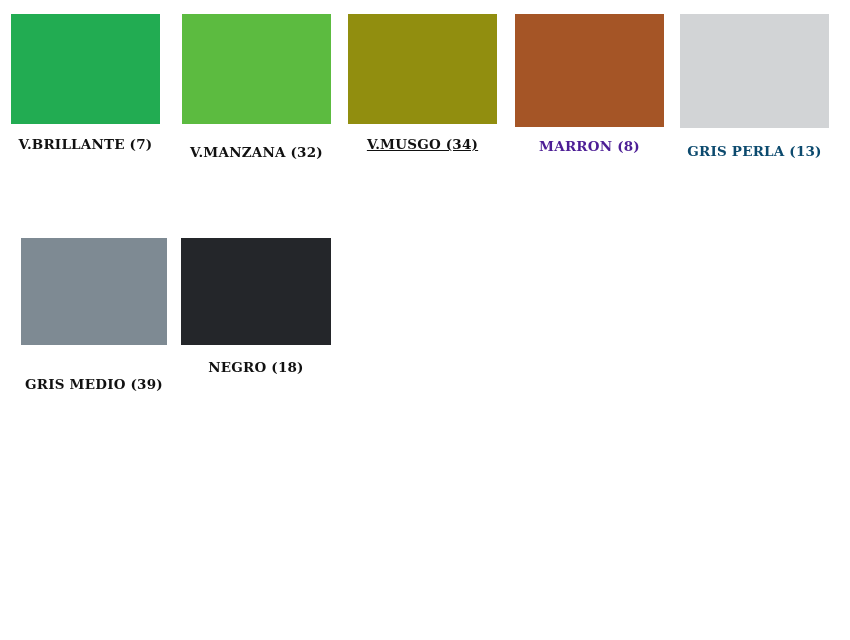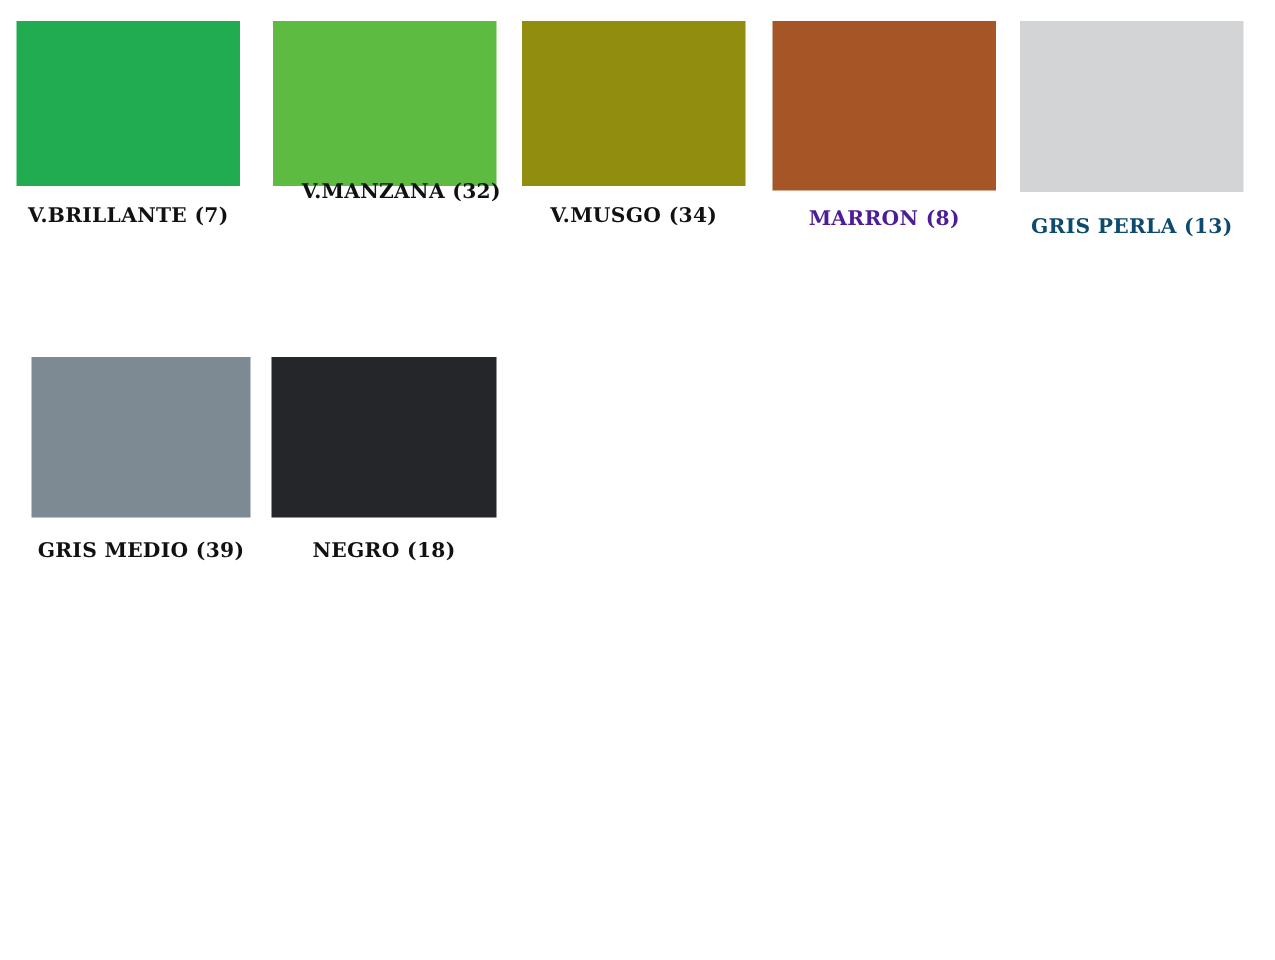--- a/index.html
+++ b/index.html
@@ -51,38 +51,38 @@
     line-height: 1;
   }
 
   
   #cell-v-brillante { left: 11px;  top: 14px;  width: 149px; }
   #cell-v-brillante .swatch-chip { height: 110px; }
   #cell-v-brillante .swatch-label { top: 124px; }
 
   #cell-v-manzana   { left: 182px; top: 14px;  width: 149px; }
   #cell-v-manzana .swatch-chip { height: 110px; }
-  #cell-v-manzana .swatch-label { top: 108px; margin-left: 11px; }
+  #cell-v-manzana .swatch-label { top: 132px; }
 
   #cell-v-musgo     { left: 348px; top: 14px;  width: 149px; }
   #cell-v-musgo .swatch-chip { height: 110px; }
-  #cell-v-musgo .swatch-label { top: 124px; }
+  #cell-v-musgo .swatch-label { top: 124px; text-decoration: underline; }
 
   #cell-marron      { left: 515px; top: 14px;  width: 149px; }
   #cell-marron .swatch-chip { height: 113px; }
   #cell-marron .swatch-label { top: 126px; }
 
   #cell-gris-perla  { left: 680px; top: 14px;  width: 149px; }
   #cell-gris-perla .swatch-chip { height: 114px; }
   #cell-gris-perla .swatch-label { top: 131px; }
 
   
   #cell-gris-medio  { left: 21px;  top: 238px; width: 146px; }
   #cell-gris-medio .swatch-chip { height: 107px; }
-  #cell-gris-medio .swatch-label { top: 123px; }
+  #cell-gris-medio .swatch-label { top: 140px; }
 
   #cell-negro       { left: 181px; top: 238px; width: 150px; }
   #cell-negro .swatch-chip { height: 107px; }
   #cell-negro .swatch-label { top: 123px; }
 </style>
 </head>
 <body style="background: rgb(255, 255, 255);">
 
 <div id="palette-board" style="background: rgb(255, 255, 255);">
 

